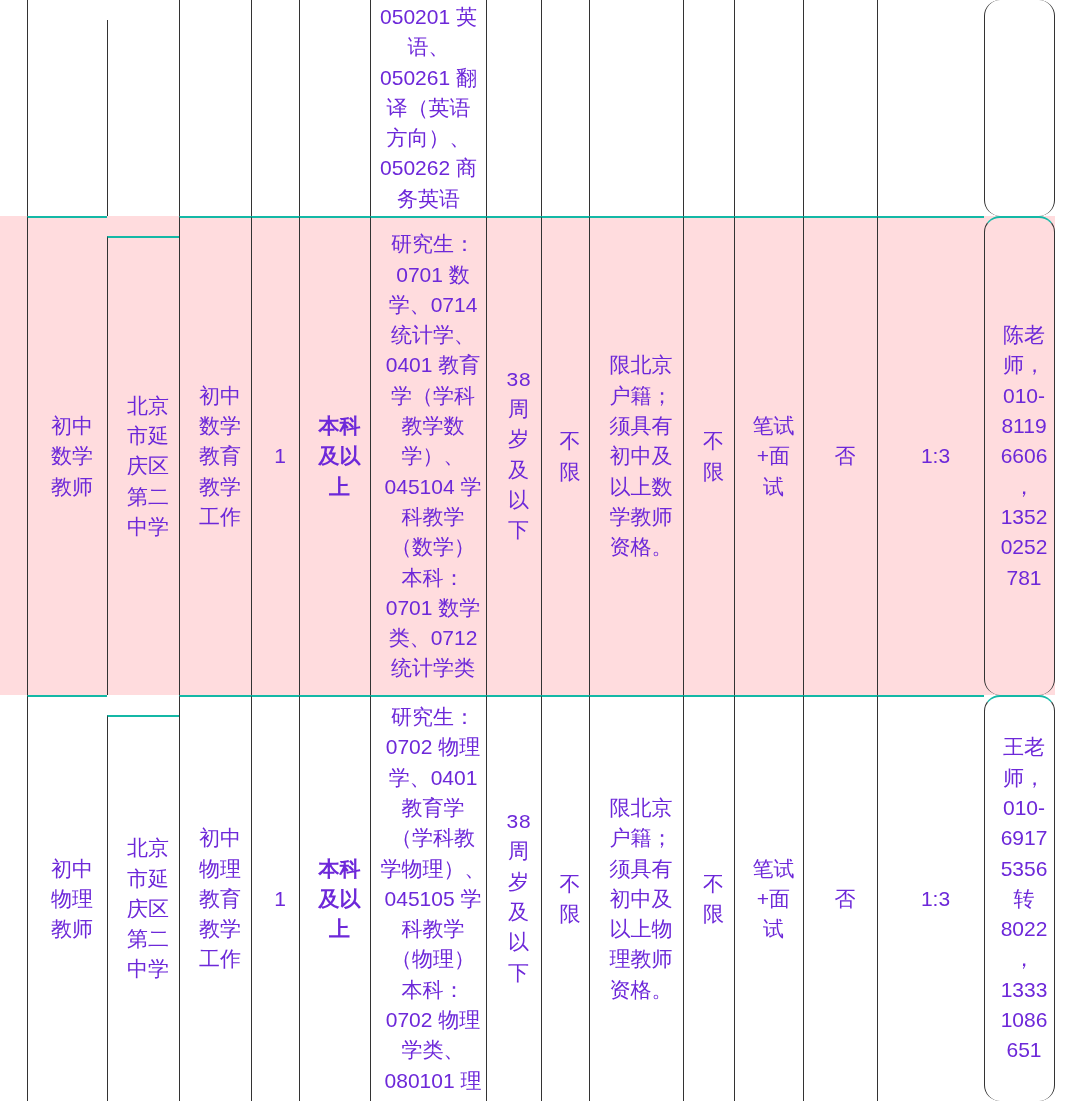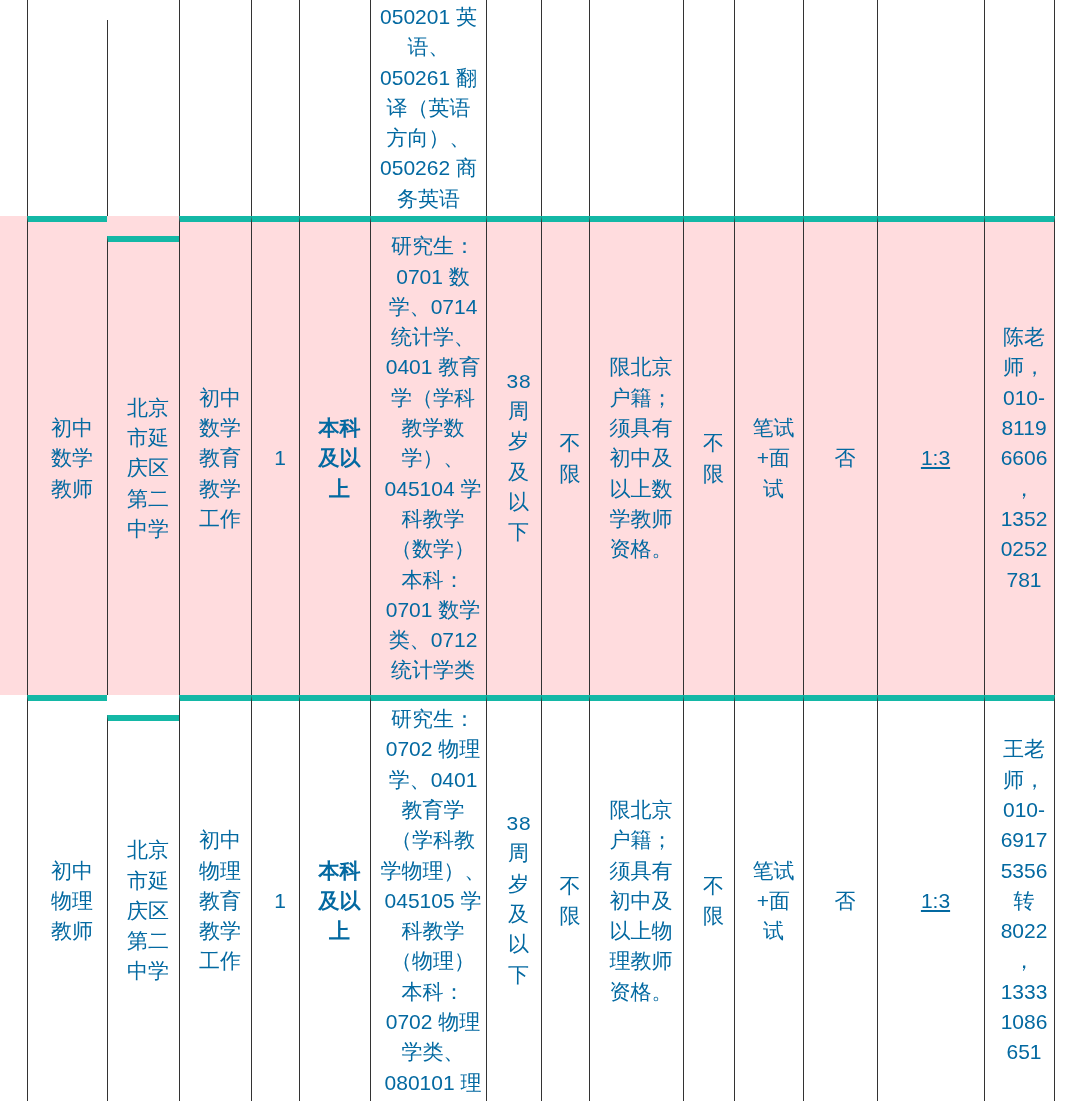--- a/index.html
+++ b/index.html
@@ -2,21 +2,21 @@
 <html><head>
 <meta charset="utf-8">
 <style>
   html,body{margin:0;padding:0;}
   .page{
     position:relative;
     width:1080px;height:1101px;
     background:#ffffff;
     overflow:hidden;
     font-family:"Liberation Sans","DejaVu Sans",sans-serif;
-    color:#0369a1;
+    color:#6d28d9;
   }
   .jobtable{
     position:absolute;left:0;top:0;
     width:1055px;
   }
   .row{display:flex;align-items:stretch;}
   .row-0{height:216px;}
   .row-1{height:479px;}
   .row-2{height:406px;}
   .cell{
@@ -27,41 +27,41 @@
     align-items:center;
     justify-content:center;
     text-align:center;
     white-space:pre-line;
     font-size:21px;
     line-height:30.3px;
     overflow:hidden;
   }
   .cell:last-child{border-right:1px solid #333333;}
   
-  .row-1 .cell, .row-2 .cell{border-top:6px solid #14b8a6;padding-left:9px;}
+  .row-1 .cell, .row-2 .cell{border-top:2px solid #14b8a6;padding-left:9px;}
   .gutter{
     box-sizing:border-box;
     flex:0 0 auto;
     width:27px;
   }
   
   .c0{width:80px;}
   .c1{width:72px;margin-top:20px;}
   .c2{width:72px;}
   .c3{width:48px;}
   .c4{width:71px;font-weight:bold;}
   .c5{width:116px;}
   .c6{width:55px;font-family:Liberation Mono, monospace;}
   .c7{width:48px;}
   .c8{width:94px;}
   .c9{width:51px;}
   .c10{width:69px;}
   .c11{width:74px;}
-  .c12{width:107px;text-decoration:underline;}
-  .c13{width:71px;}
+  .c12{width:107px;}
+  .c13{width:71px;border-radius:16px;}
 </style>
 </head>
 <body>
 
 <div class="page">
   <div class="jobtable">
 
     <div class="row row-0">
       <div class="gutter"></div>
       <div class="cell c0"></div>

